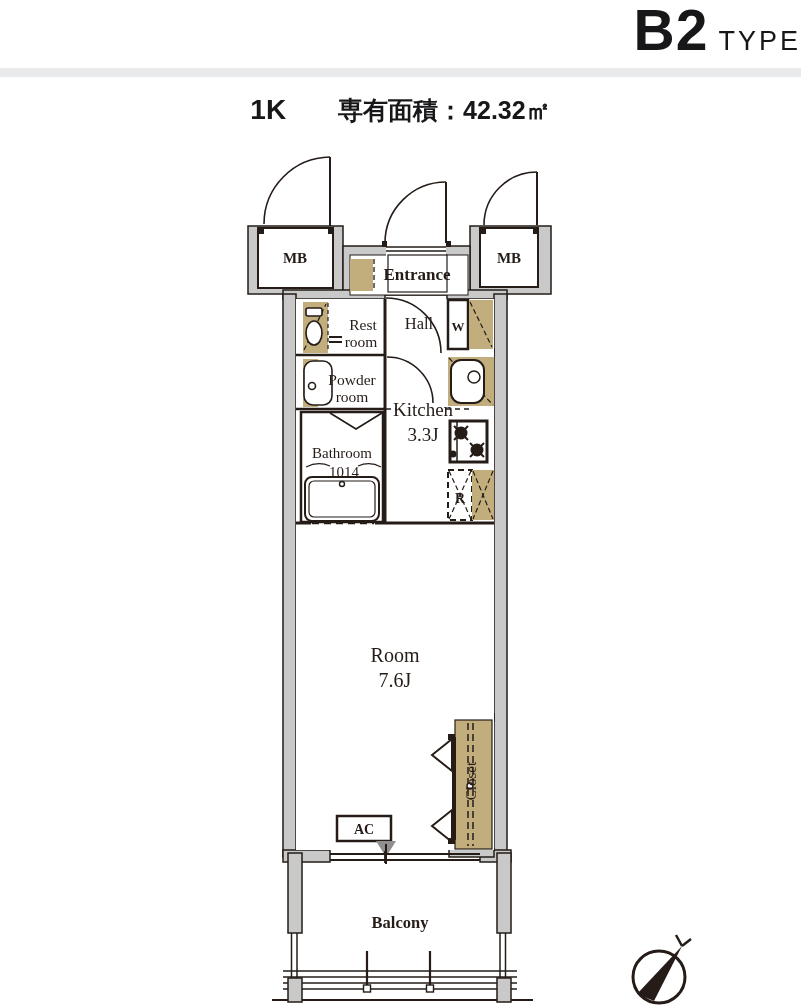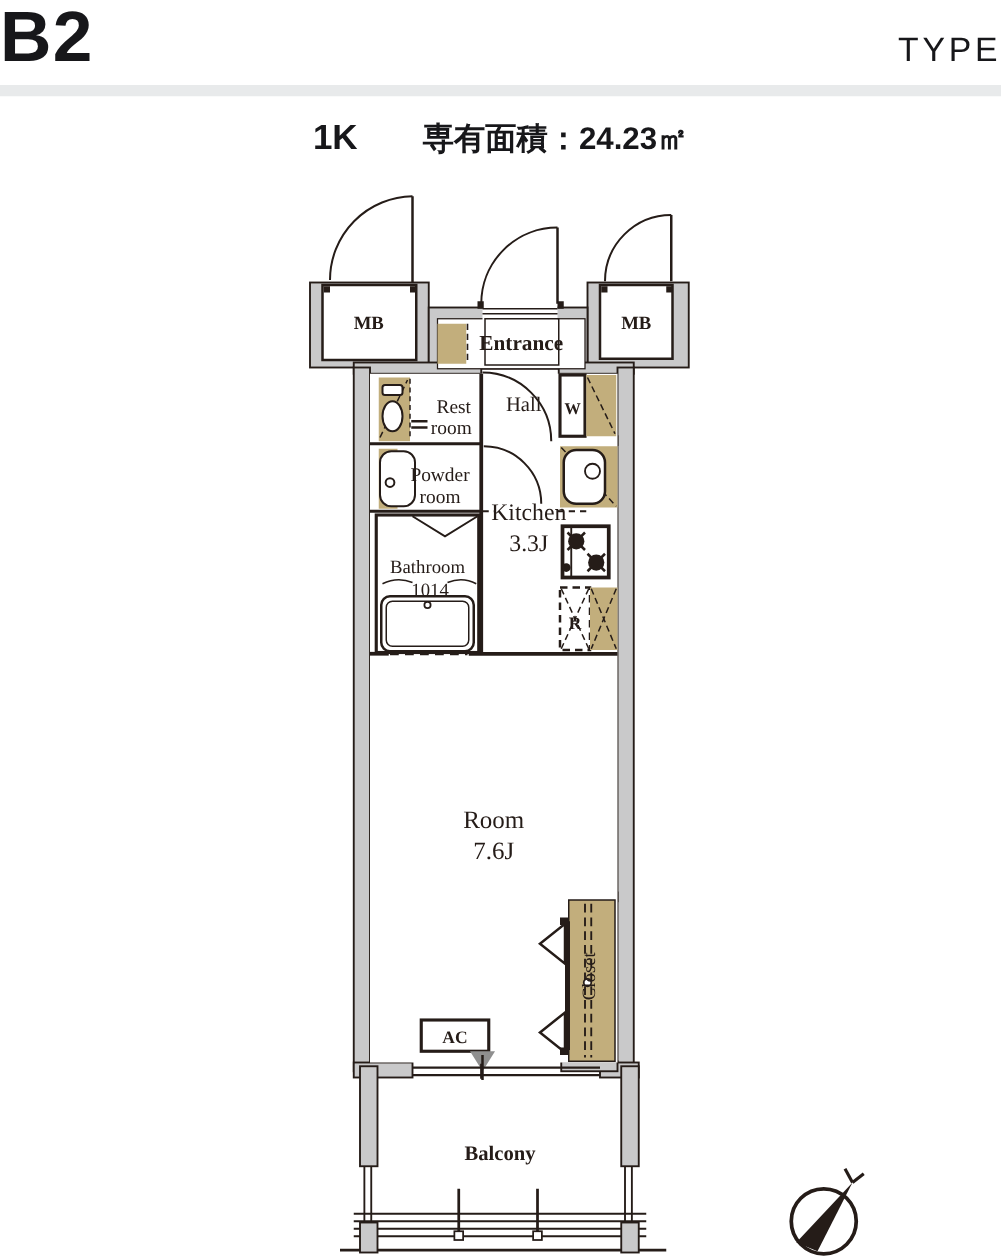--- a/index.html
+++ b/index.html
@@ -1,19 +1,19 @@
 <!DOCTYPE html>
 <html><head>
 <meta charset="utf-8">
 <style>
   html,body{margin:0;padding:0;background:#fff;}
   body{width:801px;height:1008px;position:relative;overflow:hidden;
        font-family:"Liberation Sans","DejaVu Sans",sans-serif;color:#17171a;}
   .title-row{position:absolute;top:0;left:0;right:0;display:flex;
-             justify-content:space-between;align-items:baseline;gap:10px;}
+             justify-content:flex-end;align-items:baseline;gap:10px;}
   .title-main{font-size:57px;font-weight:800;line-height:60px;letter-spacing:1px;}
   .title-suffix{font-size:27px;font-weight:400;letter-spacing:3px;}
   .divider{position:absolute;top:68px;left:0;width:801px;height:9px;background:#e8eaeb;}
   .subtitle-row{position:absolute;top:94px;left:0;right:0;display:flex;
                 justify-content:center;align-items:baseline;gap:52px;}
   .layout-type{font-size:28px;font-weight:800;}
   .area-text{font-size:25px;font-weight:700;}
   svg.plan{position:absolute;left:0;top:0;}
   svg .w  {fill:#c9c9ca;stroke:#251c18;stroke-width:1.5;}
   svg .wh {fill:#ffffff;stroke:#251c18;}
@@ -25,21 +25,21 @@
 </head>
 <body>
 
 <div class="title-row">
   <span class="title-main">B2</span>
   <span class="title-suffix">TYPE</span>
 </div>
 <div class="divider"></div>
 <div class="subtitle-row">
   <span class="layout-type">1K</span>
-  <span class="area-text">専有面積：24.23㎡</span>
+  <span class="area-text">専有面積：42.32㎡</span>
 </div>
 
 <svg class="plan" width="801" height="1008" viewBox="0 0 801 1008">
 
   <g>
     <rect class="w" x="248" y="226" width="95" height="68"></rect>
     <rect class="w" x="470" y="226" width="81" height="68"></rect>
     <rect class="w" x="343" y="246" width="127" height="49"></rect>
     <rect class="w" x="283" y="290" width="102" height="9"></rect>
     <rect class="w" x="447" y="290" width="60" height="9"></rect>

